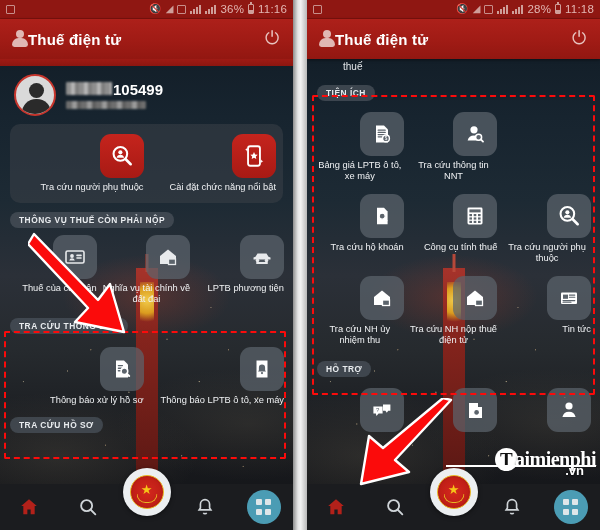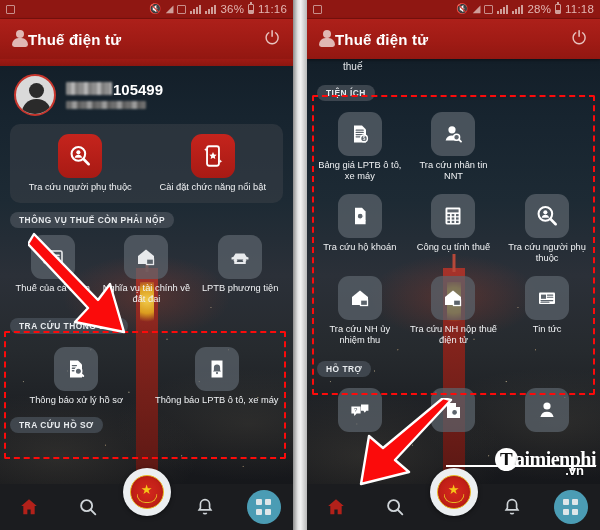--- a/index.html
+++ b/index.html
@@ -134,21 +134,21 @@
   
   .card {
     margin: 4px 10px 2px 10px; padding: 8px 4px 8px;
     background: rgba(55,62,70,.62); border-radius: 10px;
   }
   .grid2 { display:flex; }
   .grid2 .cell { width:50%; }
   .grid3 { display:flex; }
   .grid3 .cell { width:33.333%; }
   .cell {
-    display:flex; flex-direction:column; align-items:center;
+    display:flex; flex-direction:column; align-items:flex-end;
     padding: 2px 3px 2px;
   }
   .tile {
     width:44px; height:44px; border-radius:11px;
     display:flex; align-items:center; justify-content:center;
     margin-bottom:4px;
   }
   .tile.red { background: linear-gradient(180deg,#c5241d,#a81a14); }
   .tile.grey { background: rgba(92,100,108,.72); }
   .cell .lbl {
@@ -472,21 +472,21 @@
           </div>
           <div class="cell">
             <div class="tile grey">
               <svg width="24" height="24" viewBox="0 0 24 24">
                 <circle cx="11" cy="7.8" r="3.6" fill="#fff"></circle>
                 <path d="M4.6 18.4a6.6 6.6 0 0 1 12.8 0z" fill="#fff"></path>
                 <circle cx="15.6" cy="15.2" r="3" fill="#5c646c" stroke="#fff" stroke-width="1.5"></circle>
                 <path d="M17.8 17.4l2.2 2.2" stroke="#fff" stroke-width="1.9" stroke-linecap="round"></path>
               </svg>
             </div>
-            <div class="lbl">Tra cứu nhân tin NNT</div>
+            <div class="lbl">Tra cứu thông tin NNT</div>
           </div>
         </div>
 
         <div class="grid3 plainrow" style="margin-top:8px">
           <div class="cell">
             <div class="tile grey">
               <svg width="24" height="24" viewBox="0 0 24 24">
                 <path d="M7 3.8h7l3.6 3.6v12.8H7z" fill="#fff"></path>
                 <circle cx="12.2" cy="12.2" r="3" fill="#5c646c" stroke="#fff" stroke-width="1.2"></circle>
                 <path d="M14.4 14.4l2.2 2.2" stroke="#fff" stroke-width="1.8" stroke-linecap="round"></path>

